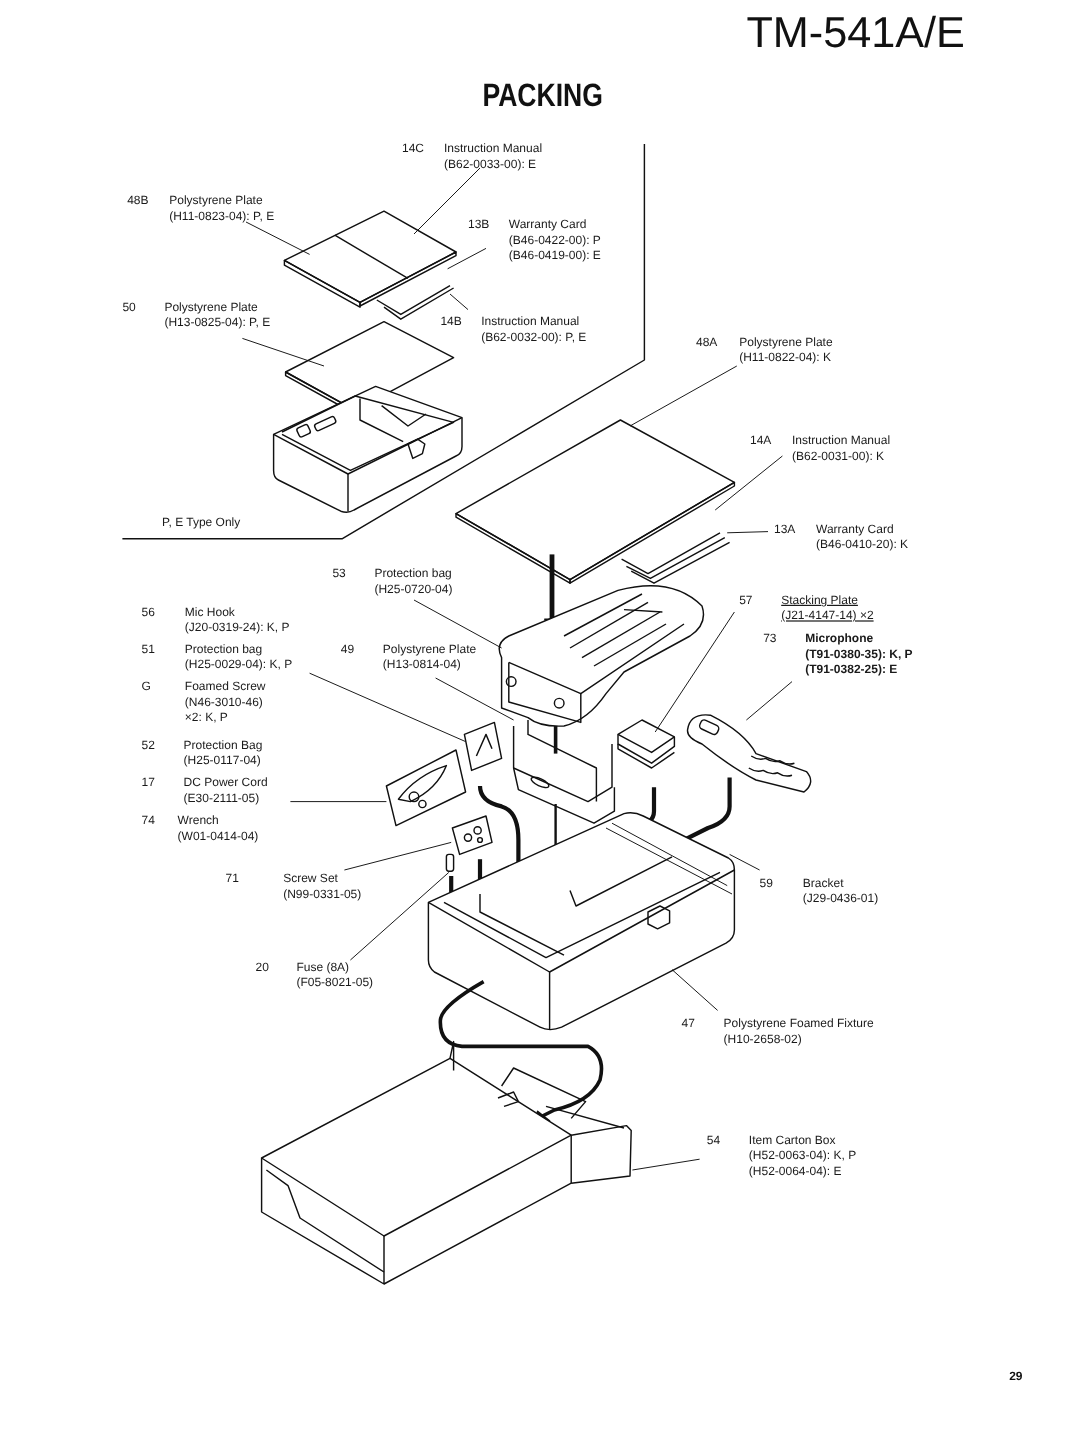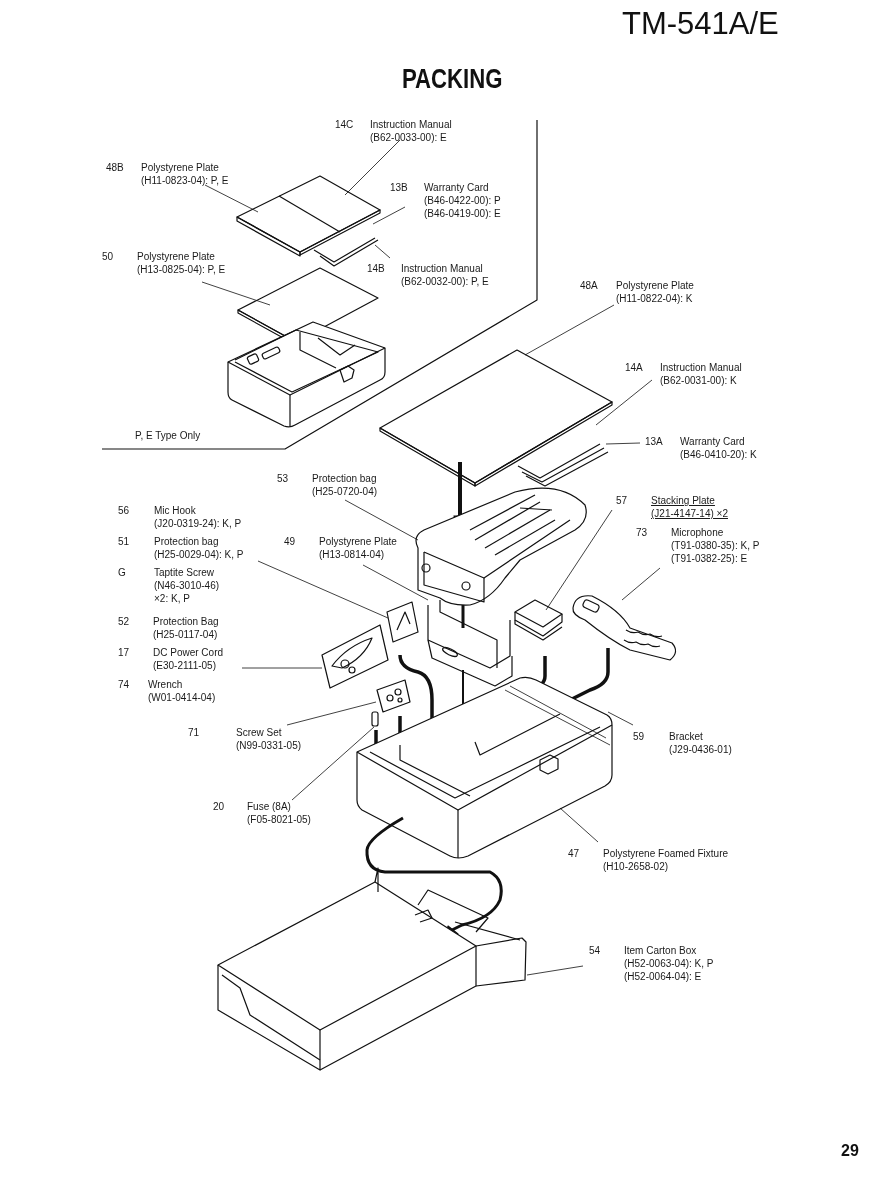--- a/index.html
+++ b/index.html
@@ -1,20 +1,20 @@
 <!DOCTYPE html>
 <html><head>
 <meta charset="utf-8">
 <style>
   html, body { margin: 0; padding: 0; background: #ffffff; }
   body { width: 894px; height: 1198px; position: relative; overflow: hidden;
          font-family: "Liberation Sans", sans-serif; color: #111; }
-  .model { position: absolute; left: 622px; top: 6px; font-size: 31px; font-weight: normal; letter-spacing: 0; color: #111; }
+  .model { position: absolute; left: 622px; top: 6px; font-size: 36px; font-weight: normal; letter-spacing: 0; color: #111; }
   .title { position: absolute; left: 402px; top: 64px; font-size: 27px; font-weight: bold; transform: scaleX(0.82); transform-origin: left top; color: #111; }
-  .pageno { position: absolute; left: 841px; top: 1142px; font-size: 16px; font-weight: bold; }
+  .pageno { position: absolute; left: 841px; top: 1142px; font-size: 10px; font-weight: bold; }
   .lbl { position: absolute; font-size: 10px; line-height: 13px; color: #1a1a1a; white-space: nowrap; }
   .lbl .num { position: absolute; left: 0; top: 0; text-align: center; }
   .lbl .txt { position: absolute; top: 0; }
   .lbl .txt div { white-space: nowrap; }
   .note { position: absolute; font-size: 10px; color: #1a1a1a; padding-left: 18px; }
   svg.drawing { position: absolute; left: 0; top: 0; }
 </style>
 </head>
 <body>
 
@@ -261,21 +261,21 @@
 <div class="lbl" style="left:284px;top:535px;">
   <span class="num">49</span>
   <div class="txt" style="left:35px;">
       <div>Polystyrene Plate</div>
       <div>(H13-0814-04)</div>
     </div>
 </div>
 <div class="lbl" style="left:118px;top:566px;">
   <span class="num">G</span>
   <div class="txt" style="left:36px;">
-      <div>Taptite Screw</div>
+      <div>Foamed Screw</div>
       <div>(N46-3010-46)</div>
       <div> ×2: K, P</div>
     </div>
 </div>
 <div class="lbl" style="left:118px;top:615px;">
   <span class="num">52</span>
   <div class="txt" style="left:35px;">
       <div>Protection Bag</div>
       <div>(H25-0117-04)</div>
     </div>
@@ -296,21 +296,21 @@
 </div>
 <div class="lbl" style="left:616px;top:494px;">
   <span class="num">57</span>
   <div class="txt" style="left:35px;text-decoration:underline;">
       <div>Stacking Plate</div>
       <div>(J21-4147-14) ×2</div>
     </div>
 </div>
 <div class="lbl" style="left:636px;top:526px;">
   <span class="num">73</span>
-  <div class="txt" style="left:35px;">
+  <div class="txt" style="left:35px;font-weight:bold;">
       <div>Microphone</div>
       <div>(T91-0380-35): K, P</div>
       <div>(T91-0382-25): E</div>
     </div>
 </div>
 <div class="lbl" style="left:188px;top:726px;">
   <span class="num">71</span>
   <div class="txt" style="left:48px;">
       <div>Screw Set</div>
       <div>(N99-0331-05)</div>

